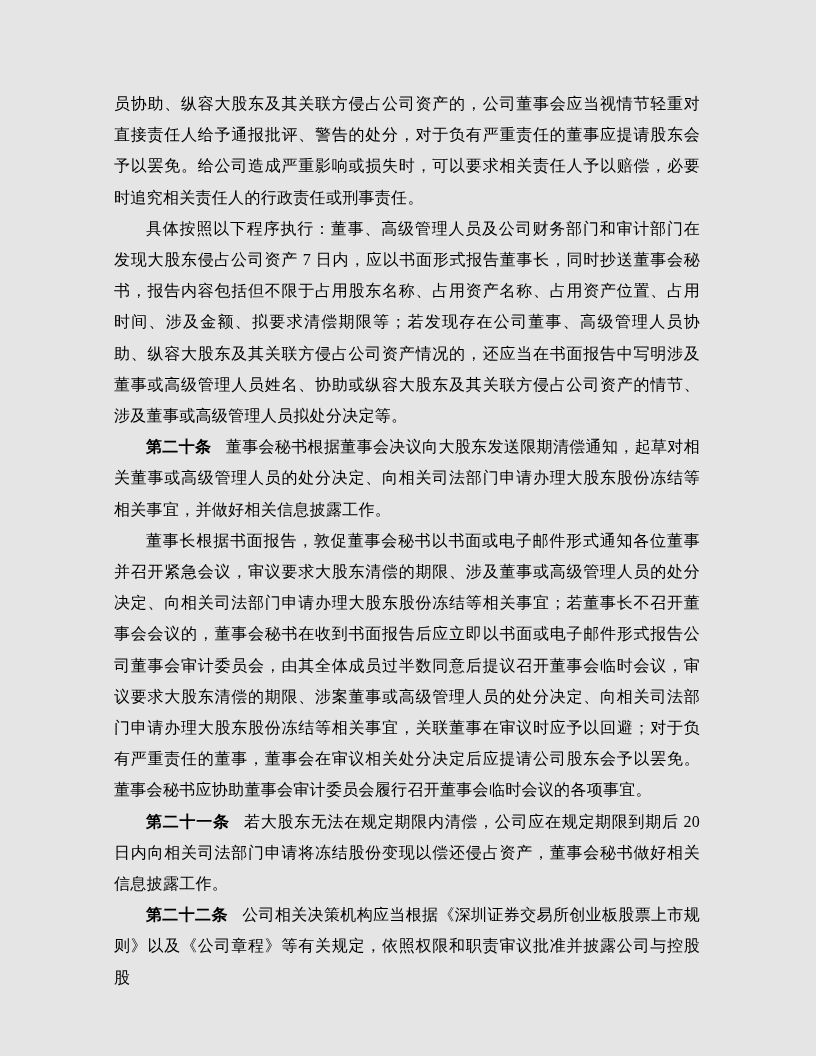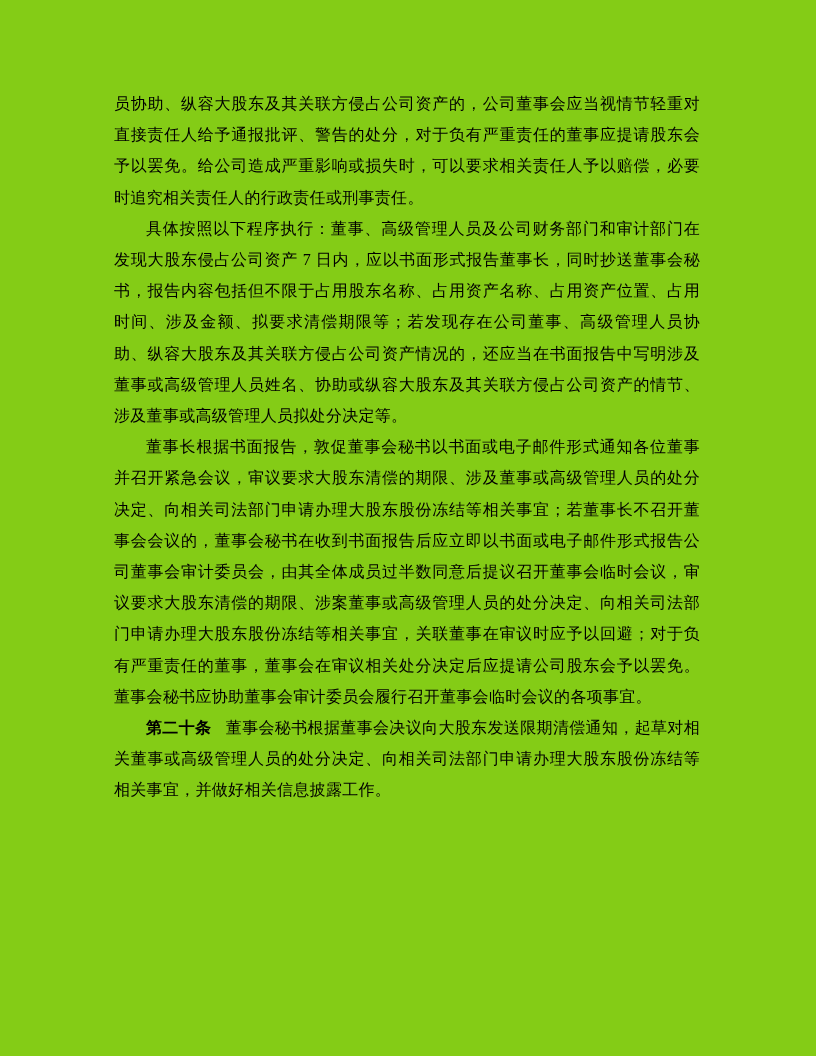--- a/index.html
+++ b/index.html
@@ -9,21 +9,21 @@
   }
   body {
     width: 816px;
     height: 1056px;
     overflow: hidden;
   }
   .page {
     box-sizing: border-box;
     width: 816px;
     height: 1056px;
-    background: #84cc16;
+    background: #e5e5e5;
     padding: 88px 116px 0 114px;
   }
   .page p {
     margin: 0;
     padding: 0;
     font-family: "Liberation Serif", "DejaVu Serif", serif;
     font-size: 16px;
     line-height: 31.2px;
     color: #000000;
     text-align: justify;
@@ -40,19 +40,21 @@
 </style>
 </head>
 <body>
 
 <div class="page">
 
   <p><span>员协助、纵容大股东及其关联方侵占公司资产的，公司董事会应当视情节轻重对直接责任人给予通报批评、警告的处分，对于负有严重责任的董事应提请股东会予以罢免。给公司造成严重影响或损失时，可以要求相关责任人予以赔偿，必要时追究相关责任人的行政责任或刑事责任。</span></p>
 
   <p class="indent"><span>具体按照以下程序执行：董事、高级管理人员及公司财务部门和审计部门在发现大股东侵占公司资产 7 日内，应以书面形式报告董事长，同时抄送董事会秘书，报告内容包括但不限于占用股东名称、占用资产名称、占用资产位置、占用时间、涉及金额、拟要求清偿期限等；若发现存在公司董事、高级管理人员协助、纵容大股东及其关联方侵占公司资产情况的，还应当在书面报告中写明涉及董事或高级管理人员姓名、协助或纵容大股东及其关联方侵占公司资产的情节、涉及董事或高级管理人员拟处分决定等。</span></p>
 
+  <p class="indent"><b class="term">第二十条</b><span>董事会秘书根据董事会决议向大股东发送限期清偿通知，起草对相关董事或高级管理人员的处分决定、向相关司法部门申请办理大股东股份冻结等相关事宜，并做好相关信息披露工作。</span></p>
+
   <p class="indent"><span>董事长根据书面报告，敦促董事会秘书以书面或电子邮件形式通知各位董事并召开紧急会议，审议要求大股东清偿的期限、涉及董事或高级管理人员的处分决定、向相关司法部门申请办理大股东股份冻结等相关事宜；若董事长不召开董事会会议的，董事会秘书在收到书面报告后应立即以书面或电子邮件形式报告公司董事会审计委员会，由其全体成员过半数同意后提议召开董事会临时会议，审议要求大股东清偿的期限、涉案董事或高级管理人员的处分决定、向相关司法部门申请办理大股东股份冻结等相关事宜，关联董事在审议时应予以回避；对于负有严重责任的董事，董事会在审议相关处分决定后应提请公司股东会予以罢免。董事会秘书应协助董事会审计委员会履行召开董事会临时会议的各项事宜。</span></p>
 
-  <p class="indent"><b class="term">第二十条</b><span>董事会秘书根据董事会决议向大股东发送限期清偿通知，起草对相关董事或高级管理人员的处分决定、向相关司法部门申请办理大股东股份冻结等相关事宜，并做好相关信息披露工作。</span></p>
+  <p class="indent"><b class="term">第二十一条</b><span>若大股东无法在规定期限内清偿，公司应在规定期限到期后 20 日内向相关司法部门申请将冻结股份变现以偿还侵占资产，董事会秘书做好相关信息披露工作。</span></p>
 
-
+  <p class="indent"><b class="term">第二十二条</b><span>公司相关决策机构应当根据《深圳证券交易所创业板股票上市规则》以及《公司章程》等有关规定，依照权限和职责审议批准并披露公司与控股股</span></p>
 
 </div>
 
 </body></html>

